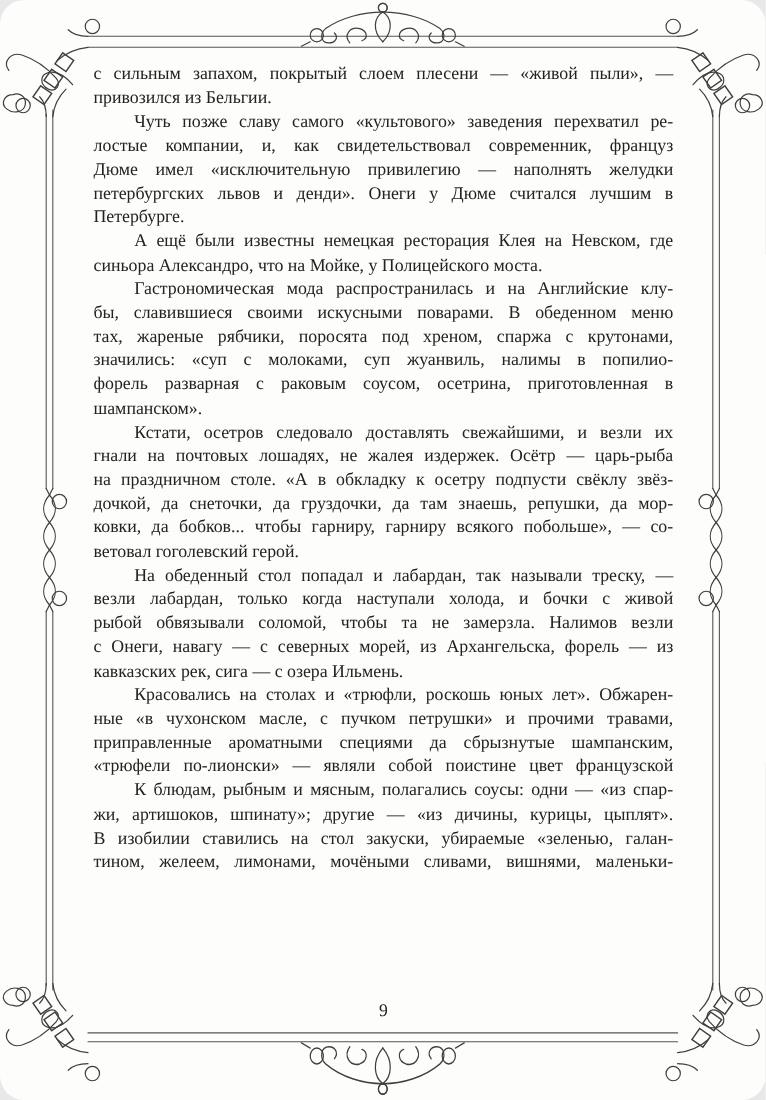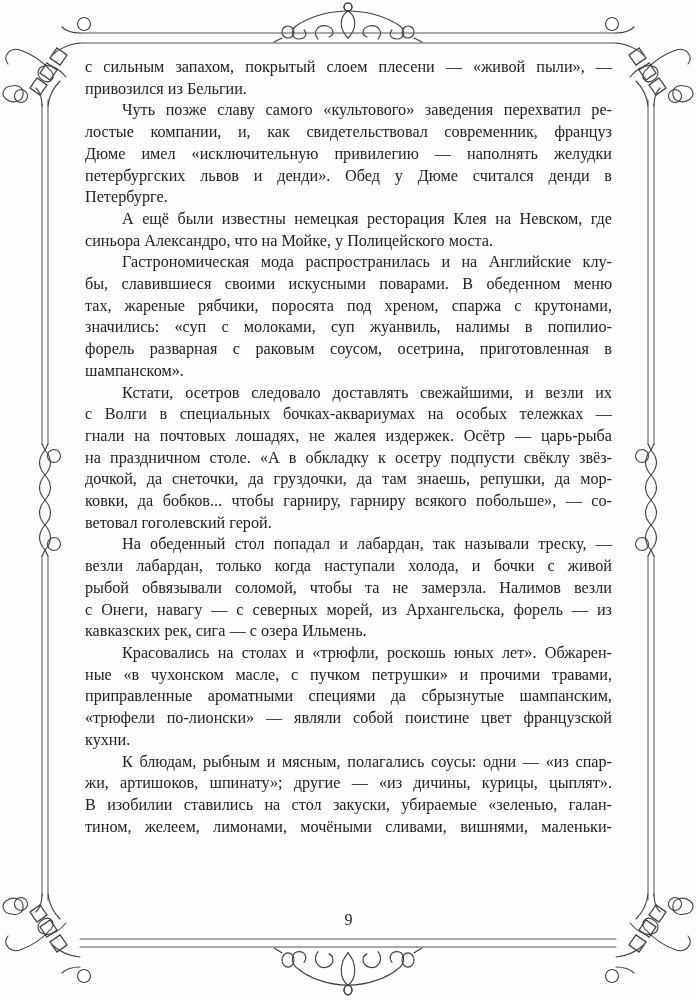--- a/index.html
+++ b/index.html
@@ -9,20 +9,21 @@
     --bg:#fdfdfc;
   }
   html,body{margin:0;padding:0;}
   body{background:#e8e8e8;font-family:"Liberation Serif","DejaVu Serif",serif;}
   .page{
     position:relative;
     width:696px;height:1000px;
     margin:0 auto;
     background:var(--bg);
     overflow:hidden;
+    border-radius:22px;
   }
   .frame{position:absolute;left:0;top:0;width:696px;height:1000px;}
   .frame path,.frame circle,.frame line{fill:none;stroke:var(--ornament);stroke-width:1.1;stroke-linecap:round;}
   .frame line{stroke:var(--frame);stroke-width:1;}
   .frame .diamond{stroke-width:1.3;}
   .text-block{
     position:absolute;
     left:85px;top:57px;width:527px;
     color:var(--ink);
     font-size:16.2px;
@@ -120,57 +121,55 @@
 
   <main class="text-block">
       <p class="para">
         <span class="line">с сильным запахом, покрытый слоем плесени — «живой пыли», —</span>
         <span class="line last">привозился из Бельгии.</span>
       </p>
       <p class="para">
         <span class="line indent">Чуть позже славу самого «культового» заведения перехватил ре-</span>
         <span class="line">лостые компании, и, как свидетельствовал современник, француз</span>
         <span class="line">Дюме имел «исключительную привилегию — наполнять желудки</span>
-        <span class="line">петербургских львов и денди». Обед у Дюме считался денди в</span>
+        <span class="line">петербургских львов и денди». Онеги у Дюме считался лучшим в</span>
         <span class="line last">Петербурге.</span>
       </p>
       <p class="para">
         <span class="line indent">А ещё были известны немецкая ресторация Клея на Невском, где</span>
         <span class="line last">синьора Александро, что на Мойке, у Полицейского моста.</span>
       </p>
       <p class="para">
         <span class="line indent">Гастрономическая мода распространилась и на Английские клу-</span>
         <span class="line">бы, славившиеся своими искусными поварами. В обеденном меню</span>
         <span class="line">тах, жареные рябчики, поросята под хреном, спаржа с крутонами,</span>
         <span class="line">значились: «суп с молоками, суп жуанвиль, налимы в попилио-</span>
         <span class="line">форель разварная с раковым соусом, осетрина, приготовленная в</span>
         <span class="line last">шампанском».</span>
       </p>
       <p class="para">
         <span class="line indent">Кстати, осетров следовало доставлять свежайшими, и везли их</span>
-        <span class="line">с Волги в специальных бочках-аквариумах на особых тележках —</span>
         <span class="line">гнали на почтовых лошадях, не жалея издержек. Осётр — царь-рыба</span>
         <span class="line">на праздничном столе. «А в обкладку к осетру подпусти свёклу звёз-</span>
         <span class="line">дочкой, да снеточки, да груздочки, да там знаешь, репушки, да мор-</span>
         <span class="line">ковки, да бобков... чтобы гарниру, гарниру всякого побольше», — со-</span>
         <span class="line last">ветовал гоголевский герой.</span>
       </p>
       <p class="para">
         <span class="line indent">На обеденный стол попадал и лабардан, так называли треску, —</span>
         <span class="line">везли лабардан, только когда наступали холода, и бочки с живой</span>
         <span class="line">рыбой обвязывали соломой, чтобы та не замерзла. Налимов везли</span>
         <span class="line">с Онеги, навагу — с северных морей, из Архангельска, форель — из</span>
         <span class="line last">кавказских рек, сига — с озера Ильмень.</span>
       </p>
       <p class="para">
         <span class="line indent">Красовались на столах и «трюфли, роскошь юных лет». Обжарен-</span>
         <span class="line">ные «в чухонском масле, с пучком петрушки» и прочими травами,</span>
         <span class="line">приправленные ароматными специями да сбрызнутые шампанским,</span>
         <span class="line">«трюфели по-лионски» — являли собой поистине цвет французской</span>
-        <span class="line last">кухни.</span>
       </p>
       <p class="para">
         <span class="line indent">К блюдам, рыбным и мясным, полагались соусы: одни — «из спар-</span>
         <span class="line">жи, артишоков, шпинату»; другие — «из дичины, курицы, цыплят».</span>
         <span class="line">В изобилии ставились на стол закуски, убираемые «зеленью, галан-</span>
         <span class="line">тином, желеем, лимонами, мочёными сливами, вишнями, маленьки-</span>
       </p>
     </main>
 
   <div class="page-number">9</div>

